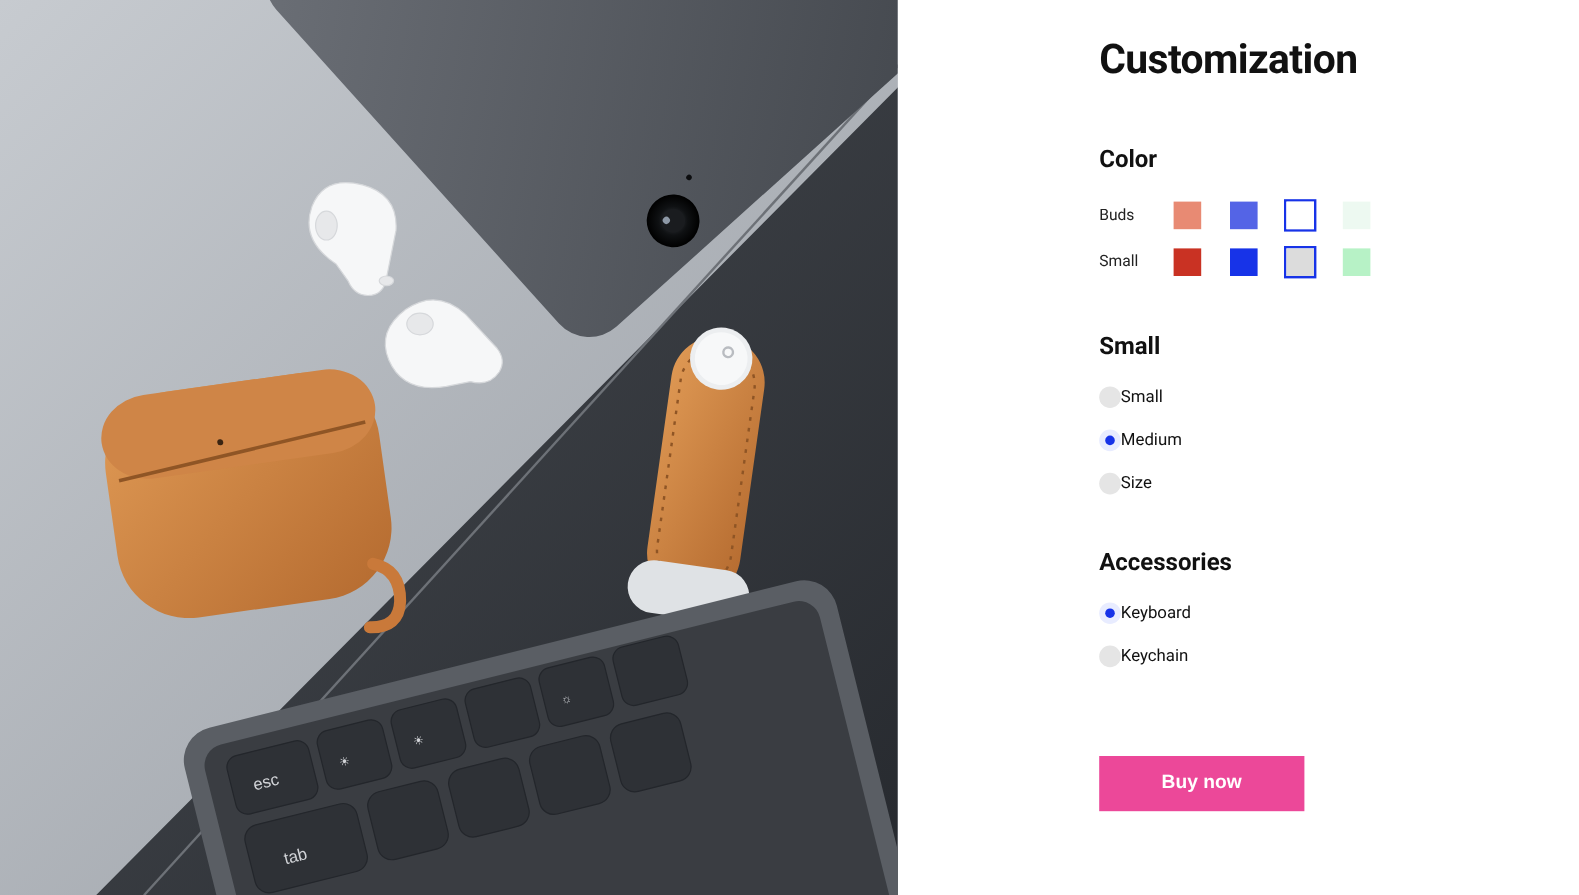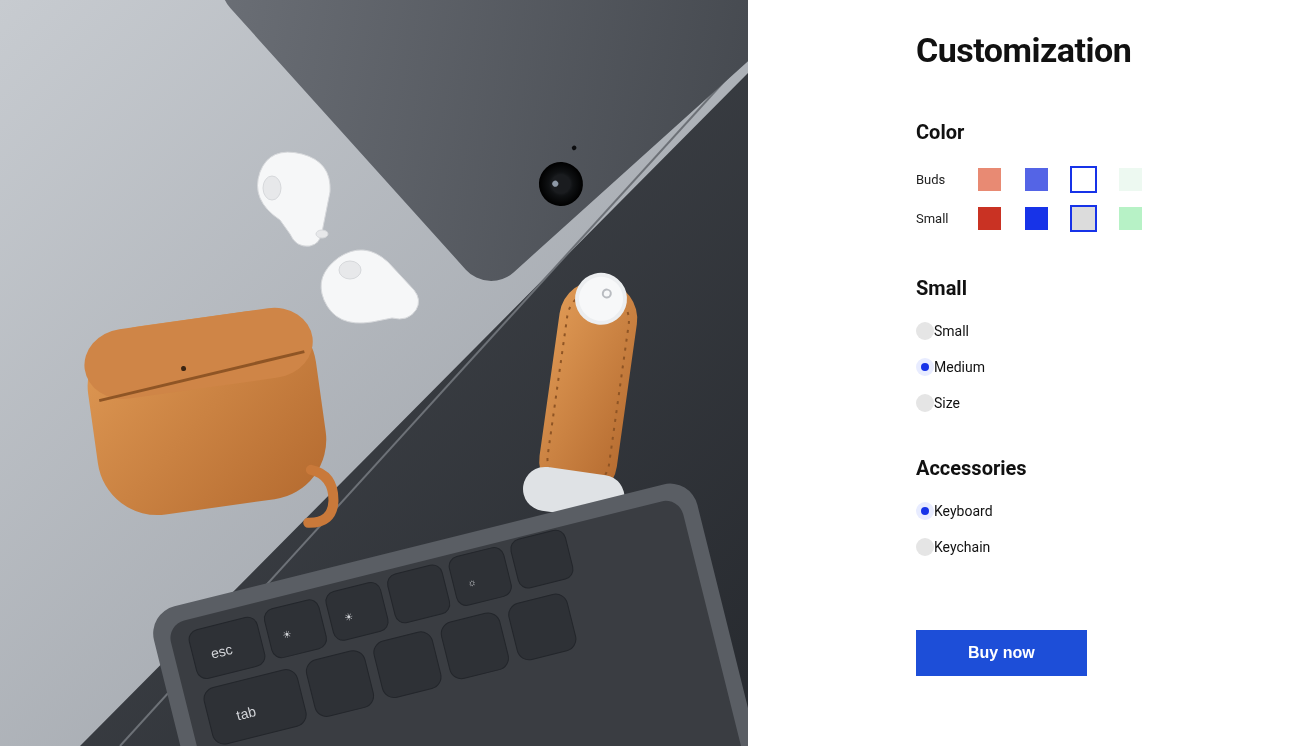--- a/index.html
+++ b/index.html
@@ -89,21 +89,21 @@
   .radio.selected::after {
     content: "";
     position: absolute;
     top: 50%; left: 50%;
     width: 8px; height: 8px;
     background: #1733e8;
     border-radius: 50%;
     transform: translate(-50%, -50%);
   }
   .buy-button {
-    background: #1d4ed8;
+    background: #ec4899;
     color: #fff;
     border: none;
     font-size: 16px;
     font-weight: 600;
     padding: 14px 52px;
     cursor: pointer;
     margin-top: 30px;
   }
 </style>
 </head>

